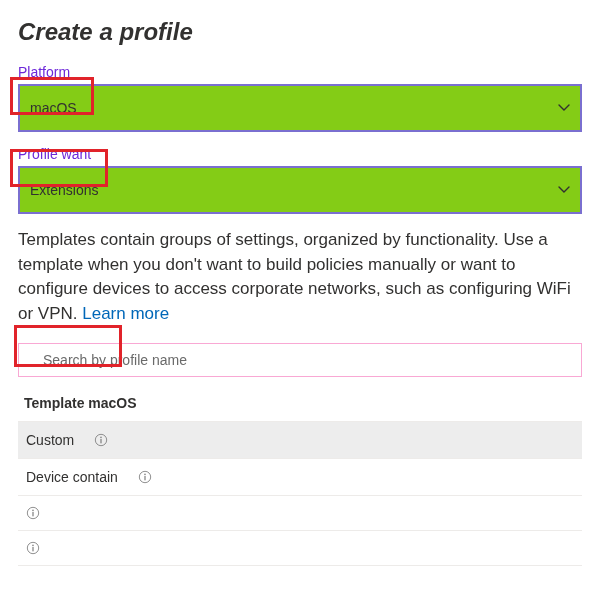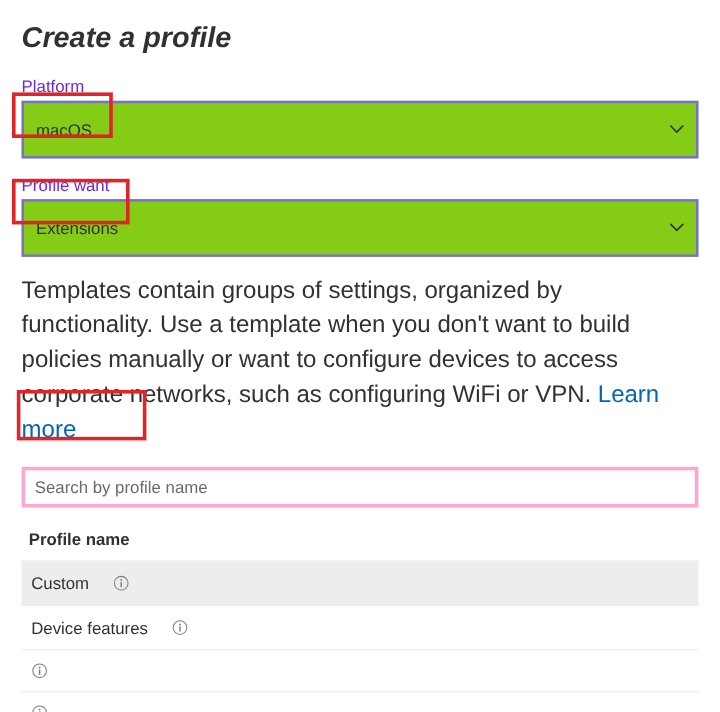--- a/index.html
+++ b/index.html
@@ -39,35 +39,35 @@
     }
     .chevron {
       position: absolute;
       right: 10px;
       top: 50%;
       transform: translateY(-50%);
       pointer-events: none;
     }
     .chevron svg { display: block; }
     .desc {
-      font-size: 20px;
+      font-size: 17px;
       color: #323130;
       line-height: 1.45;
       margin-top: 4px;
       margin-bottom: 16px;
     }
     .desc a {
       color: #0067b8;
       text-decoration: none;
     }
     .search-input {
       width: 100%;
       height: 34px;
-      border: 3px solid #f9a8d4;
-      padding: 0 8px;
+      border: 1px solid #f9a8d4;
+      padding: 0 24px;
       font-size: 14px;
       color: #a16207;
       margin-bottom: 10px;
     }
     .search-input::placeholder { color: #6a6a6a; }
     .column-header {
       font-size: 14px;
       font-weight: 600;
       padding: 8px 6px 10px;
     }
@@ -125,35 +125,35 @@
     </span>
   </div>
 </div>
 
 <p class="desc">
   <span>Templates contain groups of settings, organized by functionality. Use a template when you don't want to build policies manually or want to configure devices to access corporate networks, such as configuring WiFi or VPN. </span><a href="#">Learn more</a>
 </p>
 
 <input type="text" class="search-input" placeholder="Search by profile name" style="">
 
-<div class="column-header">Profile name</div>
+<div class="column-header">Template macOS</div>
 
 <div class="template-list" id="template-list">
     <div class="template-row selected">
       <span>Custom</span>
       <span class="info-icon">
         <svg width="14" height="14" viewBox="0 0 16 16">
           <circle cx="8" cy="8" r="6.5" fill="none" stroke="#808080" stroke-width="1"></circle>
           <circle cx="8" cy="5" r="0.9" fill="#808080"></circle>
           <rect x="7.3" y="6.8" width="1.4" height="5" fill="#808080"></rect>
         </svg>
       </span>
     </div>
     <div class="template-row">
-      <span>Device features</span>
+      <span>Device contain</span>
       <span class="info-icon">
         <svg width="14" height="14" viewBox="0 0 16 16">
           <circle cx="8" cy="8" r="6.5" fill="none" stroke="#808080" stroke-width="1"></circle>
           <circle cx="8" cy="5" r="0.9" fill="#808080"></circle>
           <rect x="7.3" y="6.8" width="1.4" height="5" fill="#808080"></rect>
         </svg>
       </span>
     </div>
     <div class="template-row">
       <span class="info-icon">

